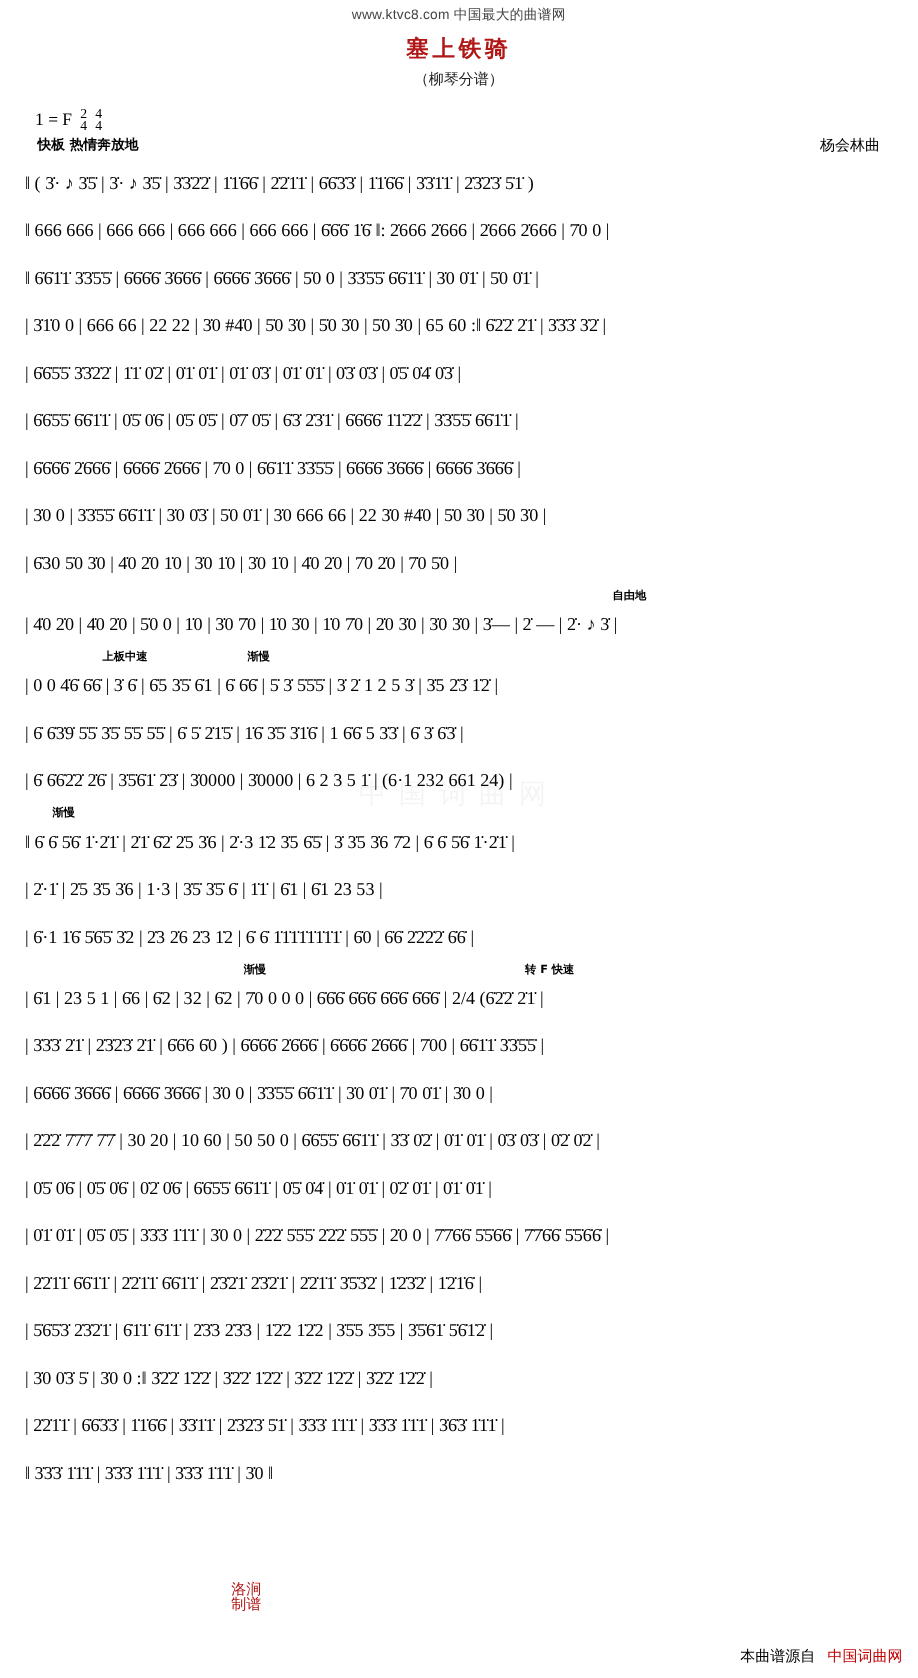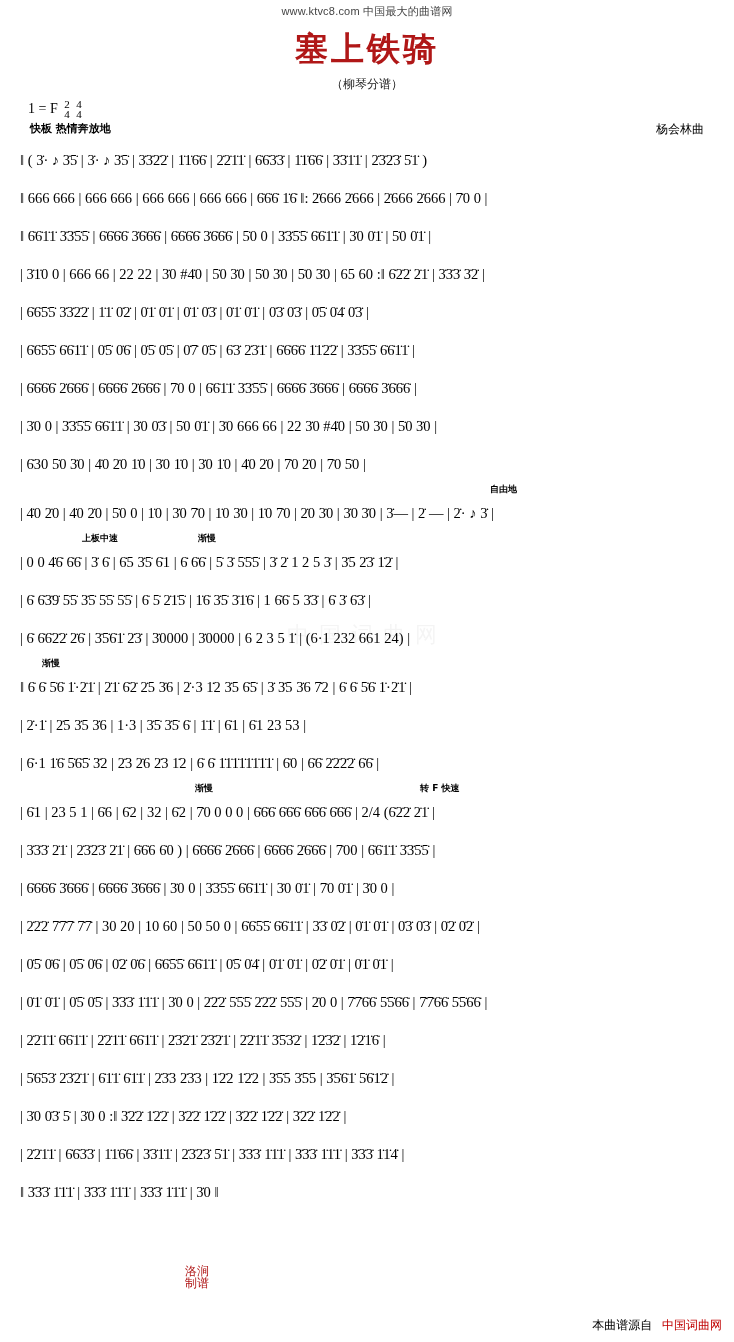--- a/index.html
+++ b/index.html
@@ -18,38 +18,38 @@
   .watermark-top{
     text-align:center;
     font-family:"Liberation Sans", sans-serif;
     font-size:11px;
     color:#444;
     padding-top:4px;
     letter-spacing:0.2px;
   }
   .title{
     text-align:center;
-    font-size:33px;
+    font-size:18px;
     font-weight:bold;
     color:#b01717;
     margin-top:8px;
     letter-spacing:3px;
     font-family:"DejaVu Serif", serif;
   }
   .subtitle{
     text-align:center;
     font-size:12px;
     color:#222;
     margin-top:4px;
     font-family:Liberation Mono, monospace;
   }
   .meta{
     position:relative;
     height:46px;
-    margin-top:2px;
+    margin-top:10px;
     text-decoration:underline;
   }
   .keysig{
     position:absolute;left:28px;top:4px;
     font-size:14px;
     font-family:"Liberation Serif", serif;
   }
   .timesig{
     display:inline-block;
     vertical-align:middle;
@@ -230,21 +230,21 @@
     <div class="staffrow">
         <div class="content">| 2̇2̇1̇1̇ 6̇6̇1̇1̇ | 2̇2̇1̇1̇ 6̇6̇1̇1̇ | 2̇3̇2̇1̇ 2̇3̇2̇1̇ | 2̇2̇1̇1̇ 3̇5̇3̇2̇ | 1̇2̇3̇2̇ | 1̇2̇1̇6̇ |</div>
       </div>
     <div class="staffrow">
         <div class="content">| 5̇6̇5̇3̇ 2̇3̇2̇1̇ | 6̇1̇1̇ 6̇1̇1̇ | 2̇3̇3 2̇3̇3 | 1̇2̇2 1̇2̇2 | 3̇5̇5 3̇5̇5 | 3̇5̇6̇1̇ 5̇6̇1̇2̇ |</div>
       </div>
     <div class="staffrow">
         <div class="content">| 3̇0 0̇3̇ 5̇ | 3̇0 0 :‖ 3̇2̇2̇ 1̇2̇2̇ | 3̇2̇2̇ 1̇2̇2̇ | 3̇2̇2̇ 1̇2̇2̇ | 3̇2̇2̇ 1̇2̇2̇ |</div>
       </div>
     <div class="staffrow">
-        <div class="content">| 2̇2̇1̇1̇ | 6̇6̇3̇3̇ | 1̇1̇6̇6̇ | 3̇3̇1̇1̇ | 2̇3̇2̇3̇ 5̇1̇ | 3̇3̇3̇ 1̇1̇1̇ | 3̇3̇3̇ 1̇1̇1̇ | 3̇3̇3̇ 1̇1̇4̇ |</div>
+        <div class="content">| 2̇2̇1̇1̇ | 6̇6̇3̇3̇ | 1̇1̇6̇6̇ | 3̇3̇1̇1̇ | 2̇3̇2̇3̇ 5̇1̇ | 3̇3̇3̇ 1̇1̇1̇ | 3̇3̇3̇ 1̇1̇1̇ | 3̇6̇3̇ 1̇1̇1̇ |</div>
       </div>
     <div class="staffrow">
         <div class="content">‖ 3̇3̇3̇ 1̇1̇1̇ | 3̇3̇3̇ 1̇1̇1̇ | 3̇3̇3̇ 1̇1̇1̇ | 3̇0 ‖</div>
       </div>
   </div>
 
   <div class="stamp">洛涧<br>制谱</div>
 
   <div class="wm-center">中国词曲网</div>
 

